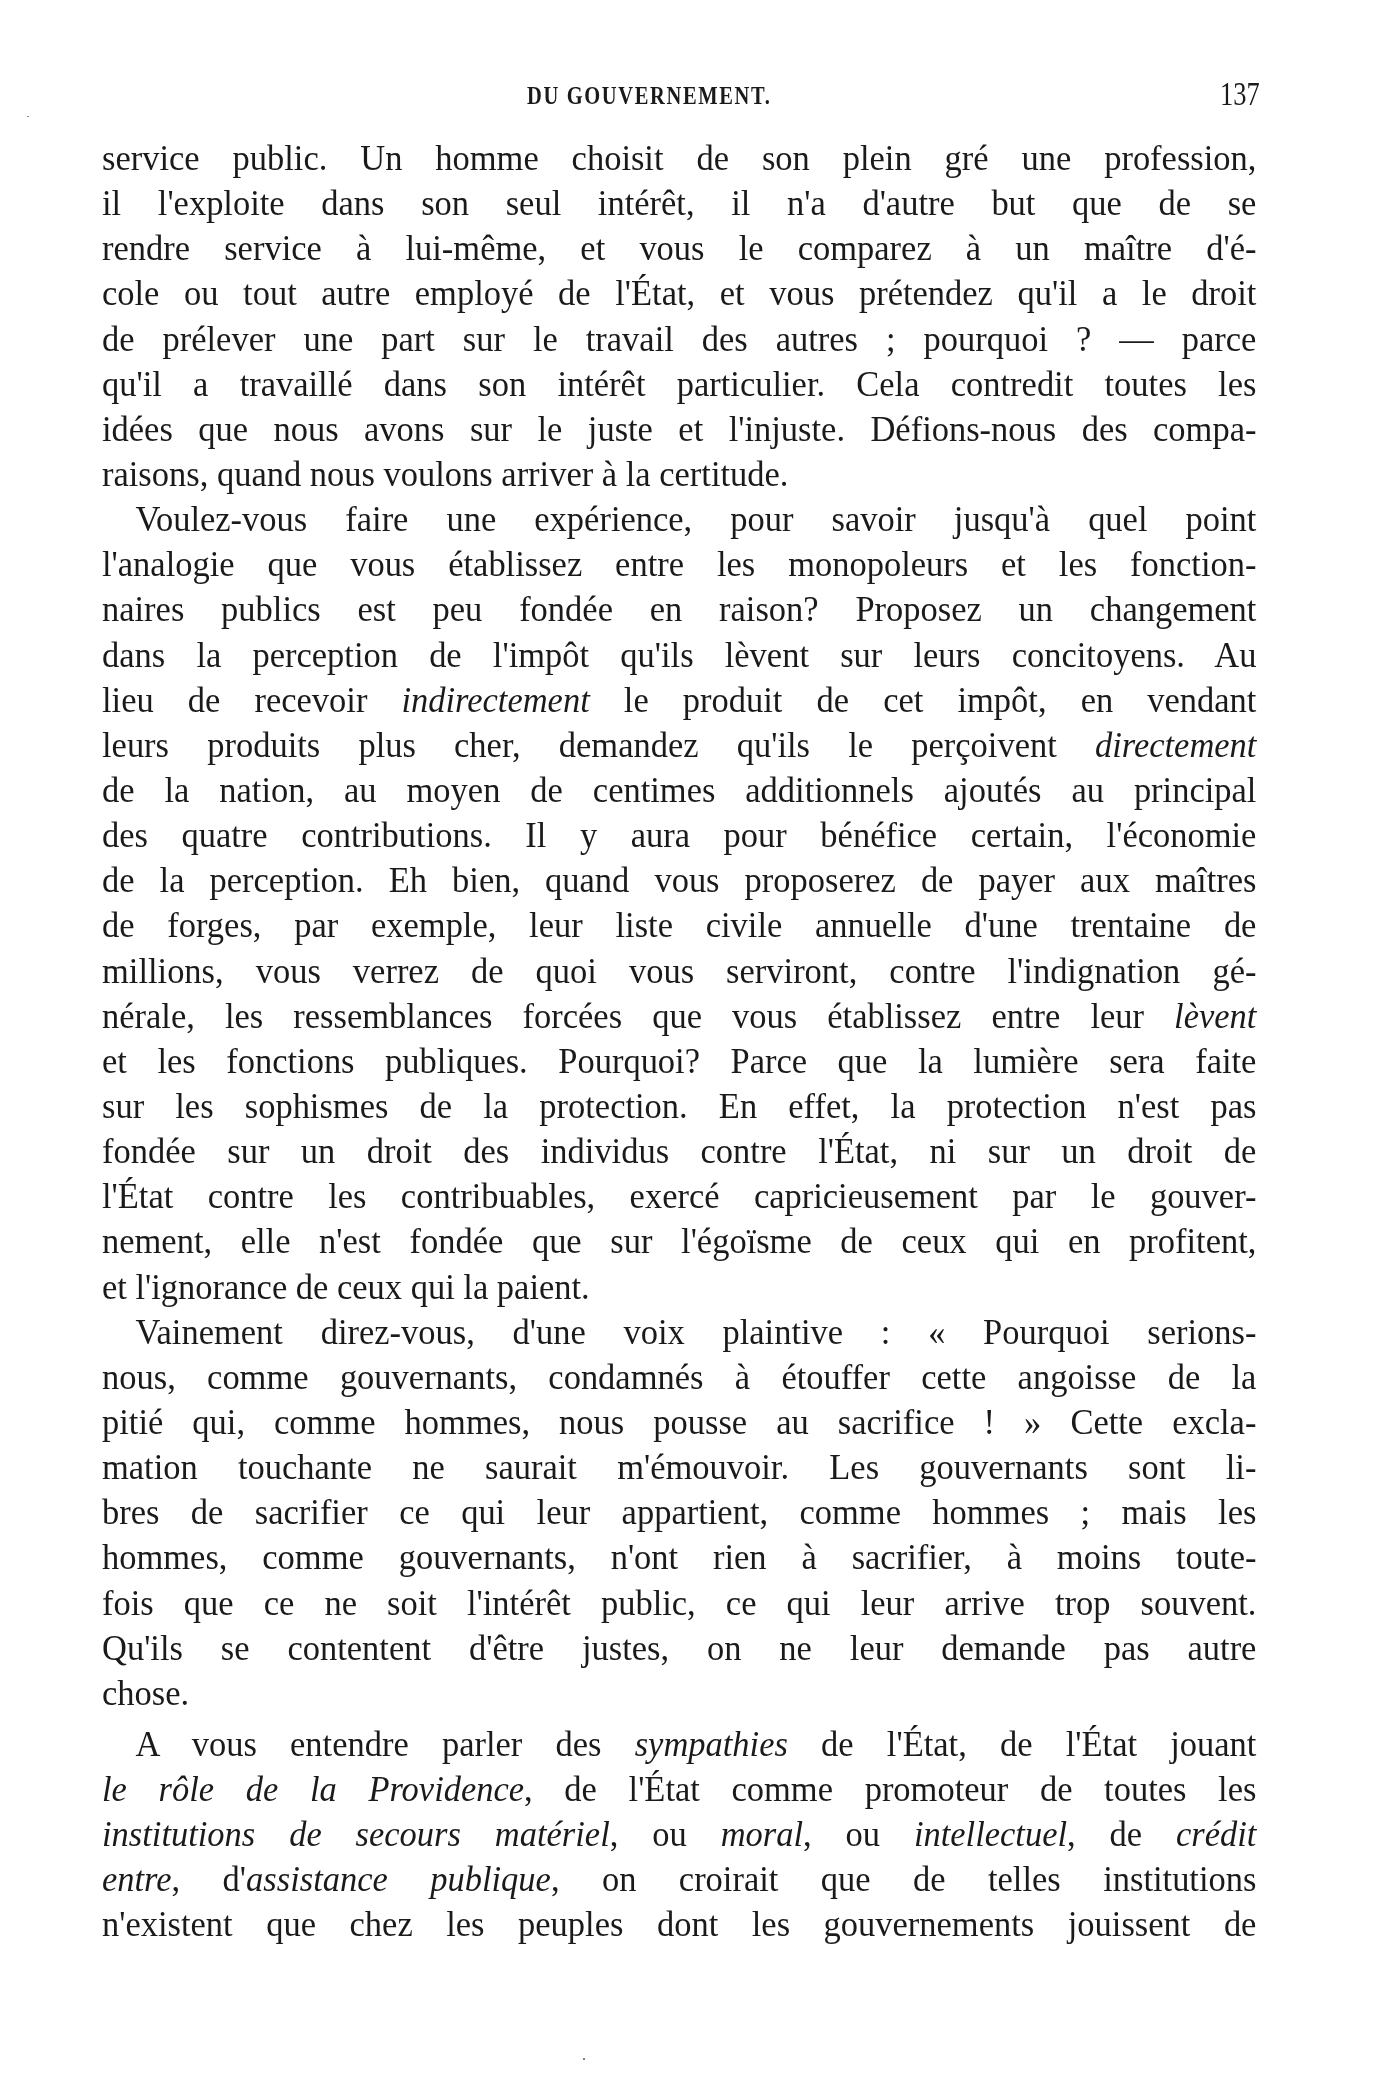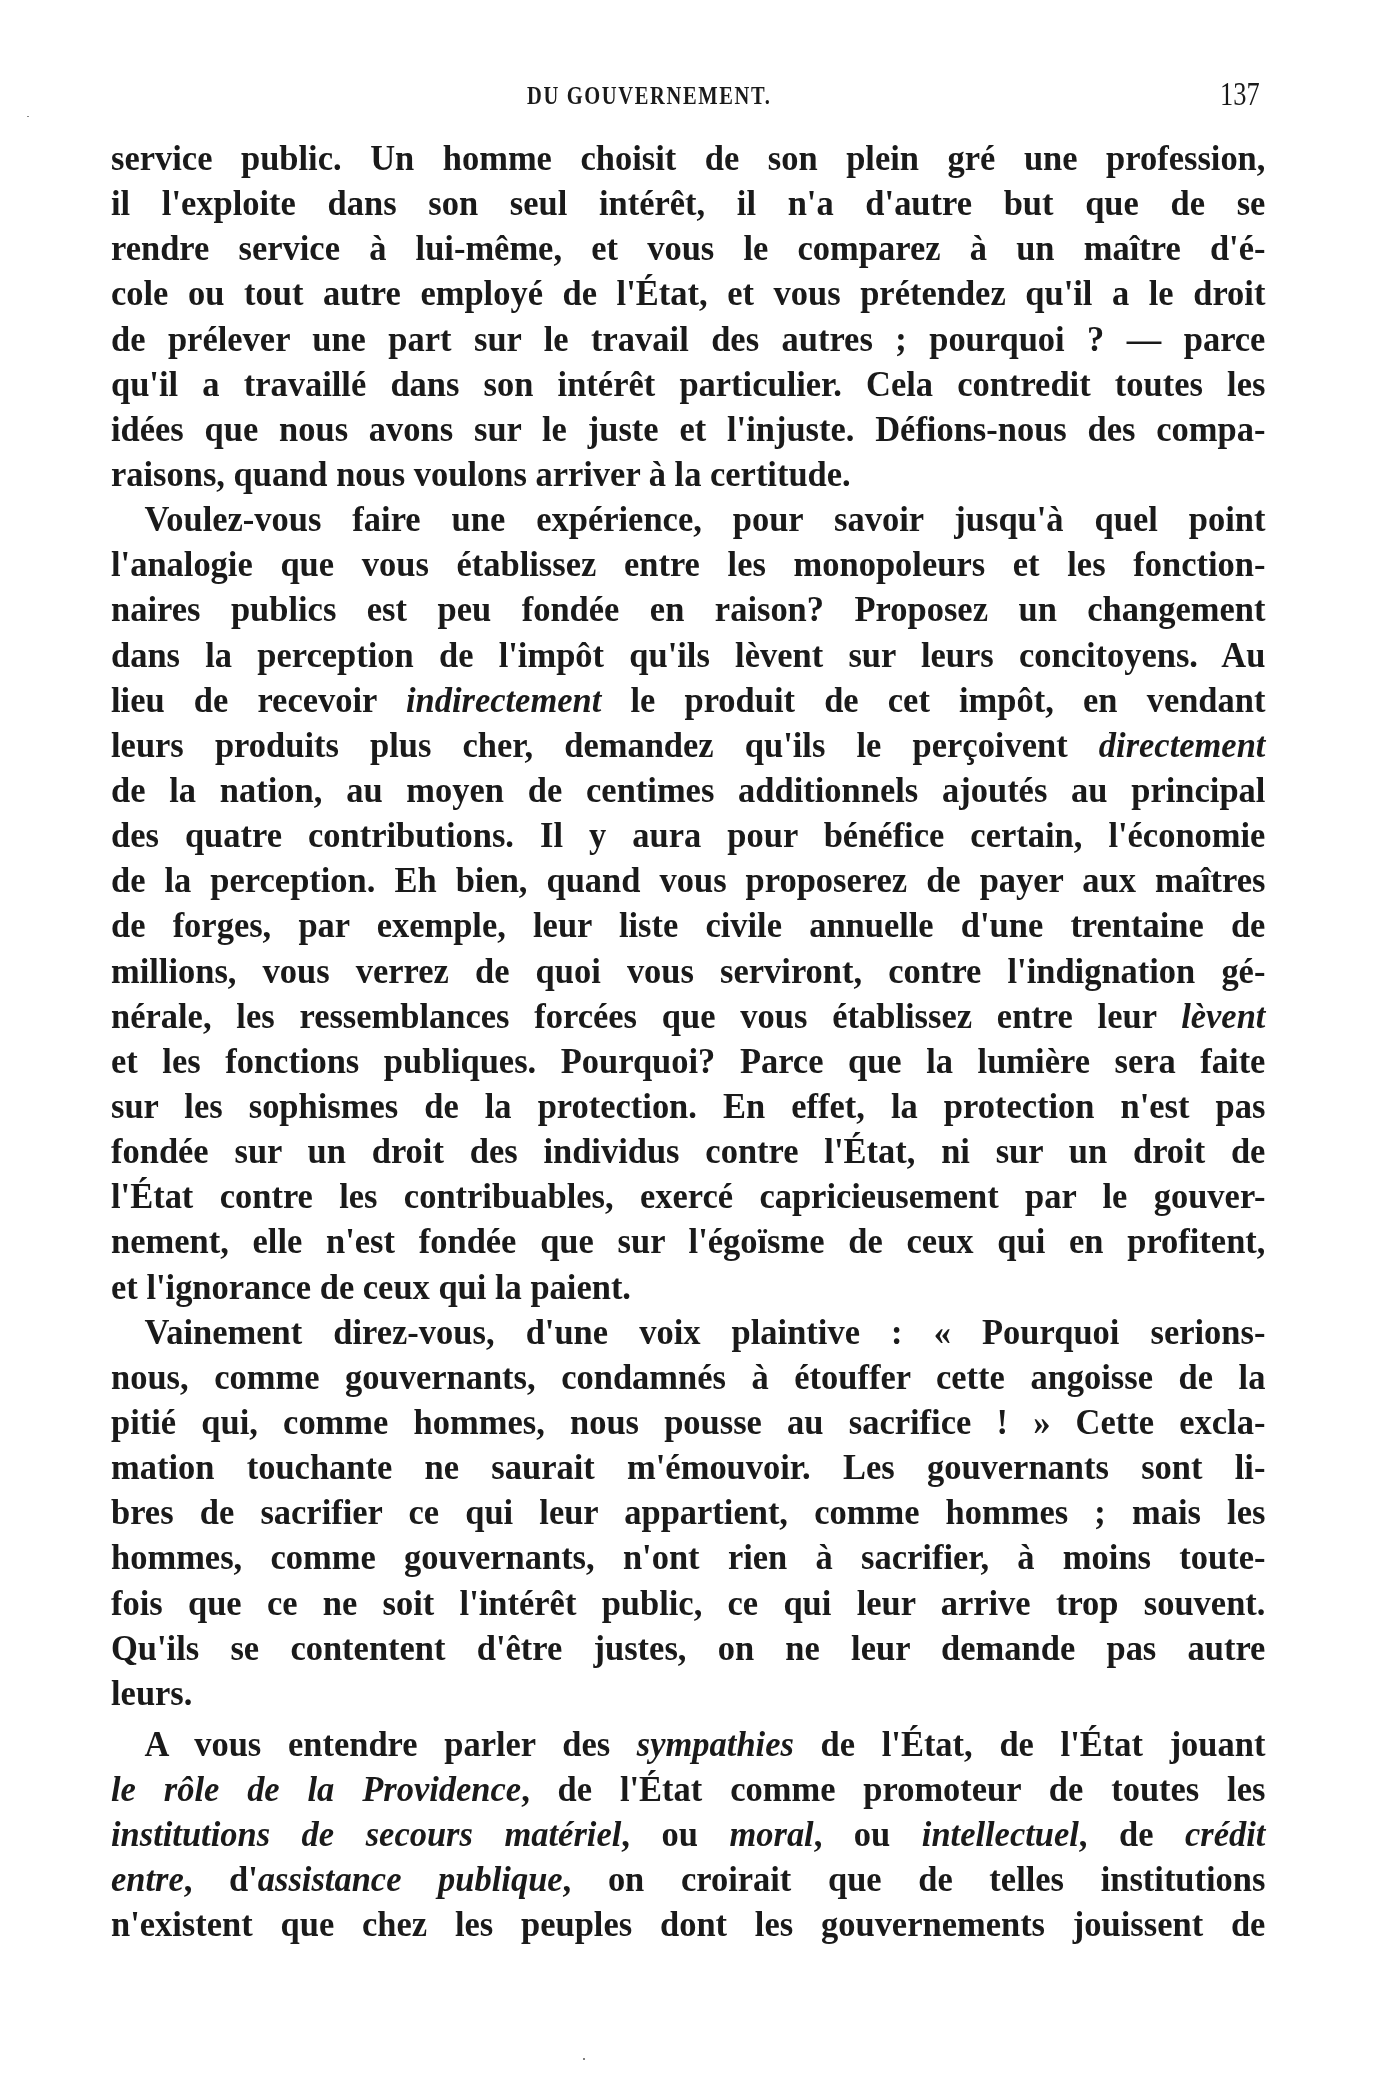--- a/index.html
+++ b/index.html
@@ -38,23 +38,22 @@
       left: 1220px;
       top: -6px;
       font-size: 33px;
       transform: scaleX(0.8);
       transform-origin: left top;
       white-space: nowrap;
     }
     .body-text {
       position: absolute;
       top: 136px;
-      left: 111px;
+      left: 102px;
       width: 1172px;
-      font-weight: bold;
     }
     .line {
       display: block;
       height: 45.15px;
       line-height: 45px;
       font-size: 35px;
       white-space: nowrap;
       text-align: justify;
       text-align-last: justify;
       transform: scaleX(0.985);
@@ -129,21 +128,21 @@
     <div class="line"><span>nement, elle n'est fondée que sur l'égoïsme de ceux qui en profitent,</span></div>
     <div class="line last"><span>et l'ignorance de ceux qui la paient.</span></div>
     <div class="line indent"><span>Vainement direz-vous, d'une voix plaintive : « Pourquoi serions-</span></div>
     <div class="line"><span>nous, comme gouvernants, condamnés à étouffer cette angoisse de la</span></div>
     <div class="line"><span>pitié qui, comme hommes, nous pousse au sacrifice ! » Cette excla-</span></div>
     <div class="line"><span>mation touchante ne saurait m'émouvoir. Les gouvernants sont li-</span></div>
     <div class="line"><span>bres de sacrifier ce qui leur appartient, comme hommes ; mais les</span></div>
     <div class="line"><span>hommes, comme gouvernants, n'ont rien à sacrifier, à moins toute-</span></div>
     <div class="line"><span>fois que ce ne soit l'intérêt public, ce qui leur arrive trop souvent.</span></div>
     <div class="line"><span>Qu'ils se contentent d'être justes, on ne leur demande pas autre</span></div>
-    <div class="line last"><span>leurs.</span></div>
+    <div class="line last"><span>chose.</span></div>
     <div class="line indent gap-before"><span>A vous entendre parler des </span><span class="fragment-it">sympathies</span><span> de l'État, de l'État jouant</span></div>
     <div class="line"><span class="fragment-it">le rôle de la Providence</span><span>, de l'État comme promoteur de toutes les</span></div>
     <div class="line"><span class="fragment-it">institutions de secours matériel</span><span>, ou </span><span class="fragment-it">moral</span><span>, ou </span><span class="fragment-it">intellectuel</span><span>, de </span><span class="fragment-it">crédit</span></div>
     <div class="line"><span class="fragment-it">entre</span><span>, d'</span><span class="fragment-it">assistance publique</span><span>, on croirait que de telles institutions</span></div>
     <div class="line"><span>n'existent que chez les peuples dont les gouvernements jouissent de</span></div>
   </div>
 
 <div class="bottom-speck"></div>
 
 </body></html>

